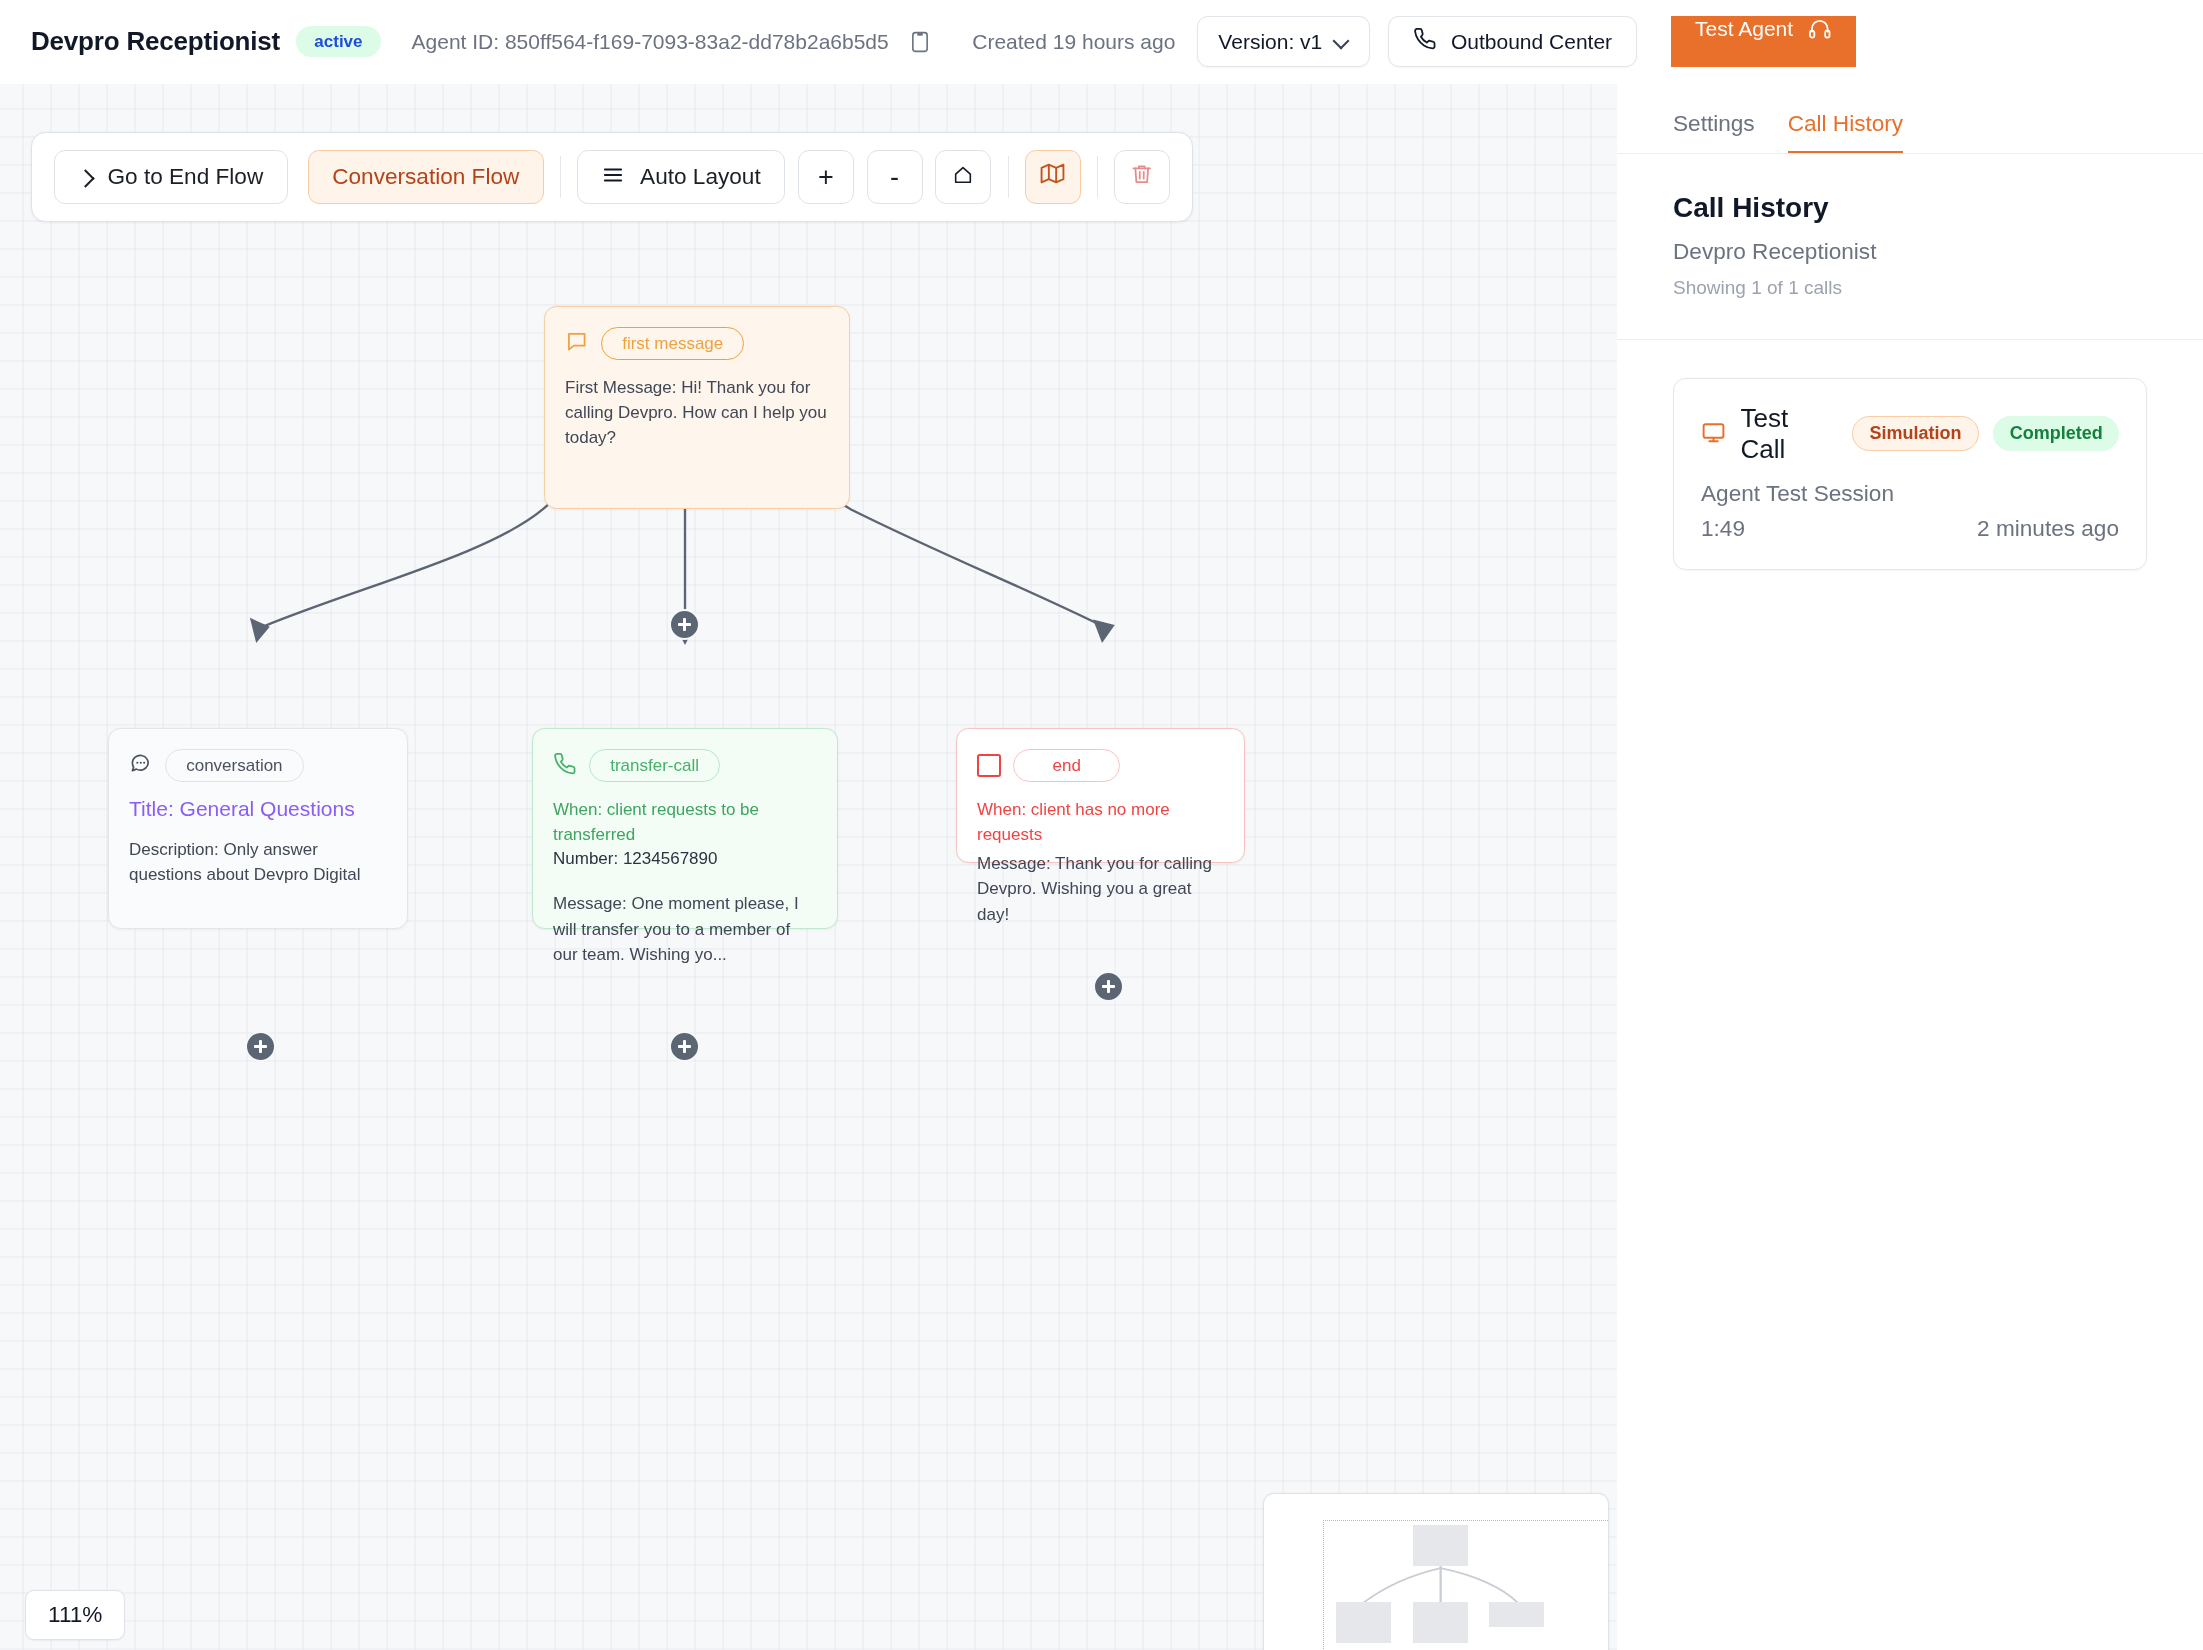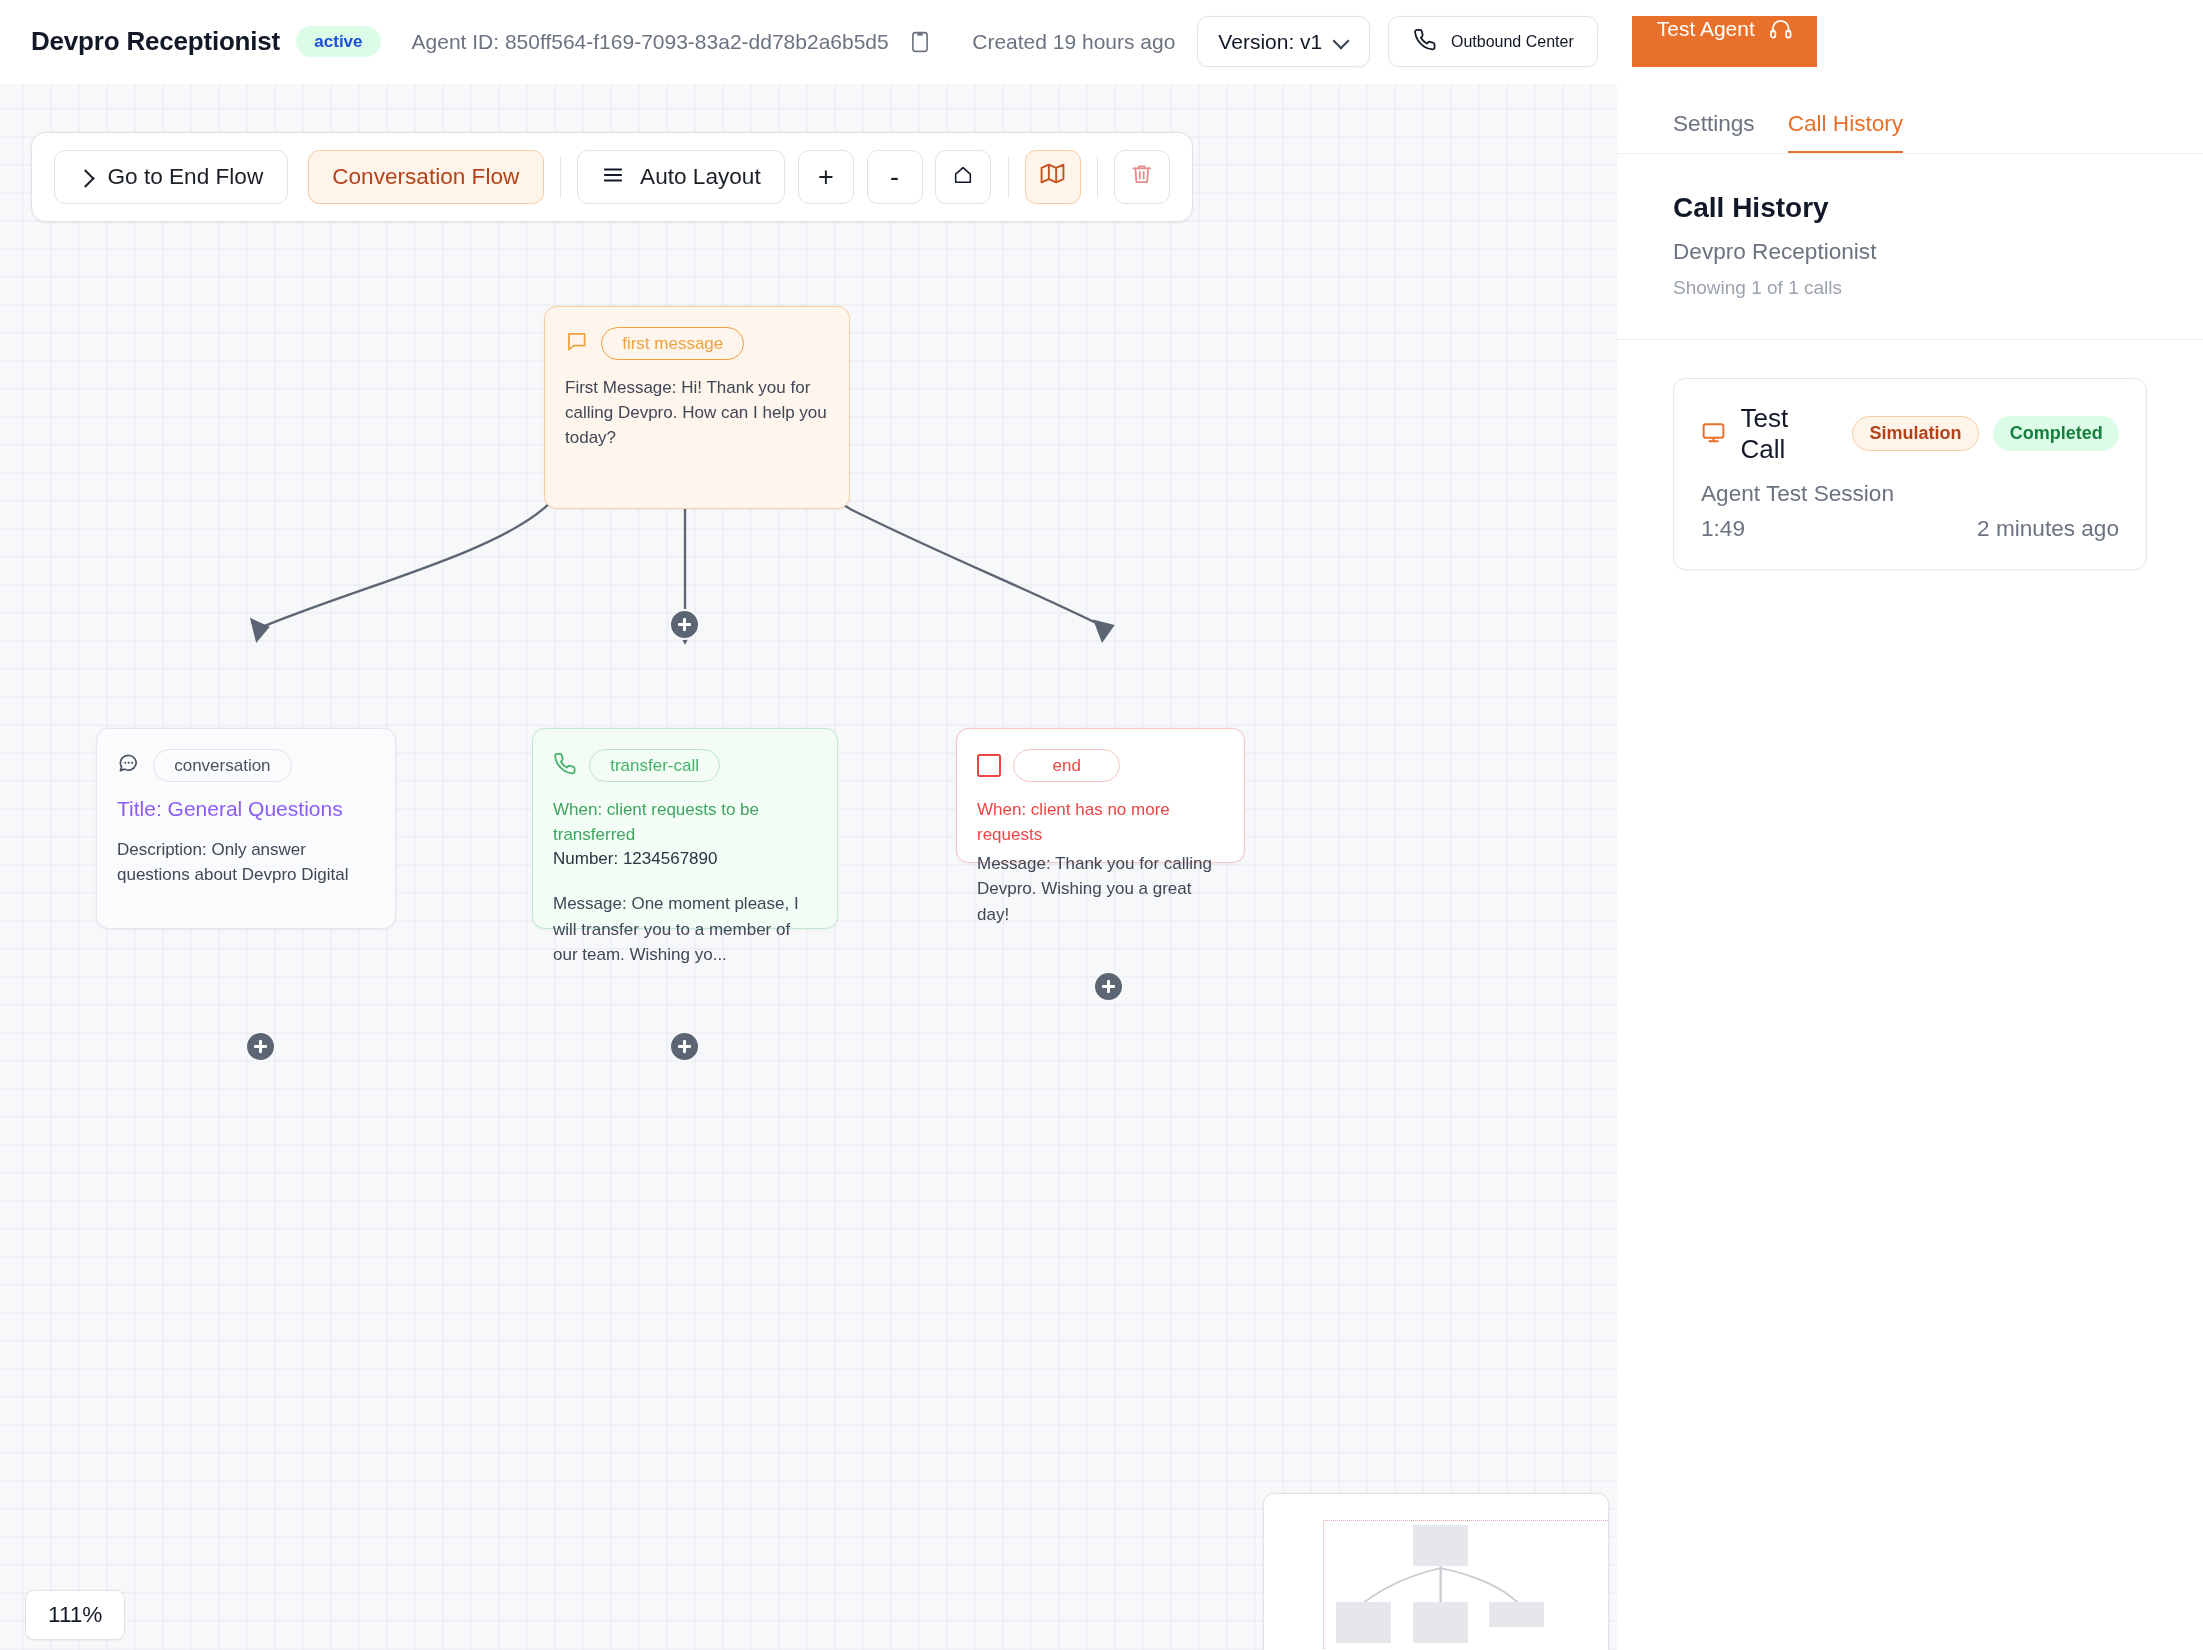--- a/index.html
+++ b/index.html
@@ -56,21 +56,21 @@
   .chev { display:inline-block; width: 14.5px; height: 14.5px; position: relative; }
   .chev::after {
     content: ""; position: absolute; left: 0; top: 0.9px;
     width: 10px; height: 10px;
     border-right: 2.2px solid #374151; border-bottom: 2.2px solid #374151;
     transform: rotate(45deg);
   }
   .outbound-btn {
     margin-left: 18px; height: 51px;
     border: 0.9px solid #e2e5ea; border-radius: 11px; background: #fff;
-    color: #111827; font-size: 16px;
+    color: #111827; font-size: 21px;
     display: flex; align-items: center; gap: 14.5px; padding: 0 23.5px;
     box-shadow: 0 0.9px 1.8px rgba(16,24,40,0.04);
   }
   .test-agent-btn {
     margin-left: 34px; height: 51px;
     border-radius: 0; background: #e8702a; border: 0.9px solid #e8702a;
     color: #fff; font-size: 21px;
     display: flex; align-items: flex-start; gap: 14.5px; padding: 0 23.5px;
   }
 
@@ -146,21 +146,21 @@
   .node-when { font-size: 17px; line-height: 1.5; }
   .node-title { font-size: 21px; color: #8b5cf6; margin-bottom: 16px; }
 
   .node-first {
     left: 544px; top: 222px; width: 306px; height: 203px;
     background: #fef5ec; border: 1.4px solid #f6cfa3;
   }
   .node-first .node-pill { color: #eda23f; background: #fef5ec; }
 
   .node-conv {
-    left: 96px; top: 644px; width: 300px; height: 201px;
+    left: 108px; top: 644px; width: 300px; height: 201px;
     background: #fafbfc; border: 1.4px solid #e2e5ea;
   }
   .node-conv .node-pill { color: #4a5160; background: #fafbfc; border-color: #dfe3e8; }
 
   .node-transfer {
     left: 532px; top: 644px; width: 306px; height: 201px;
     background: #f3fdf6; border: 1.4px solid #bfe9cc;
   }
   .node-transfer .node-pill { color: #45b169; background: #f3fdf6; border-color: #b7e6c6; }
   .node-transfer .node-when { color: #3da55f; margin-bottom: 1.8px; }

